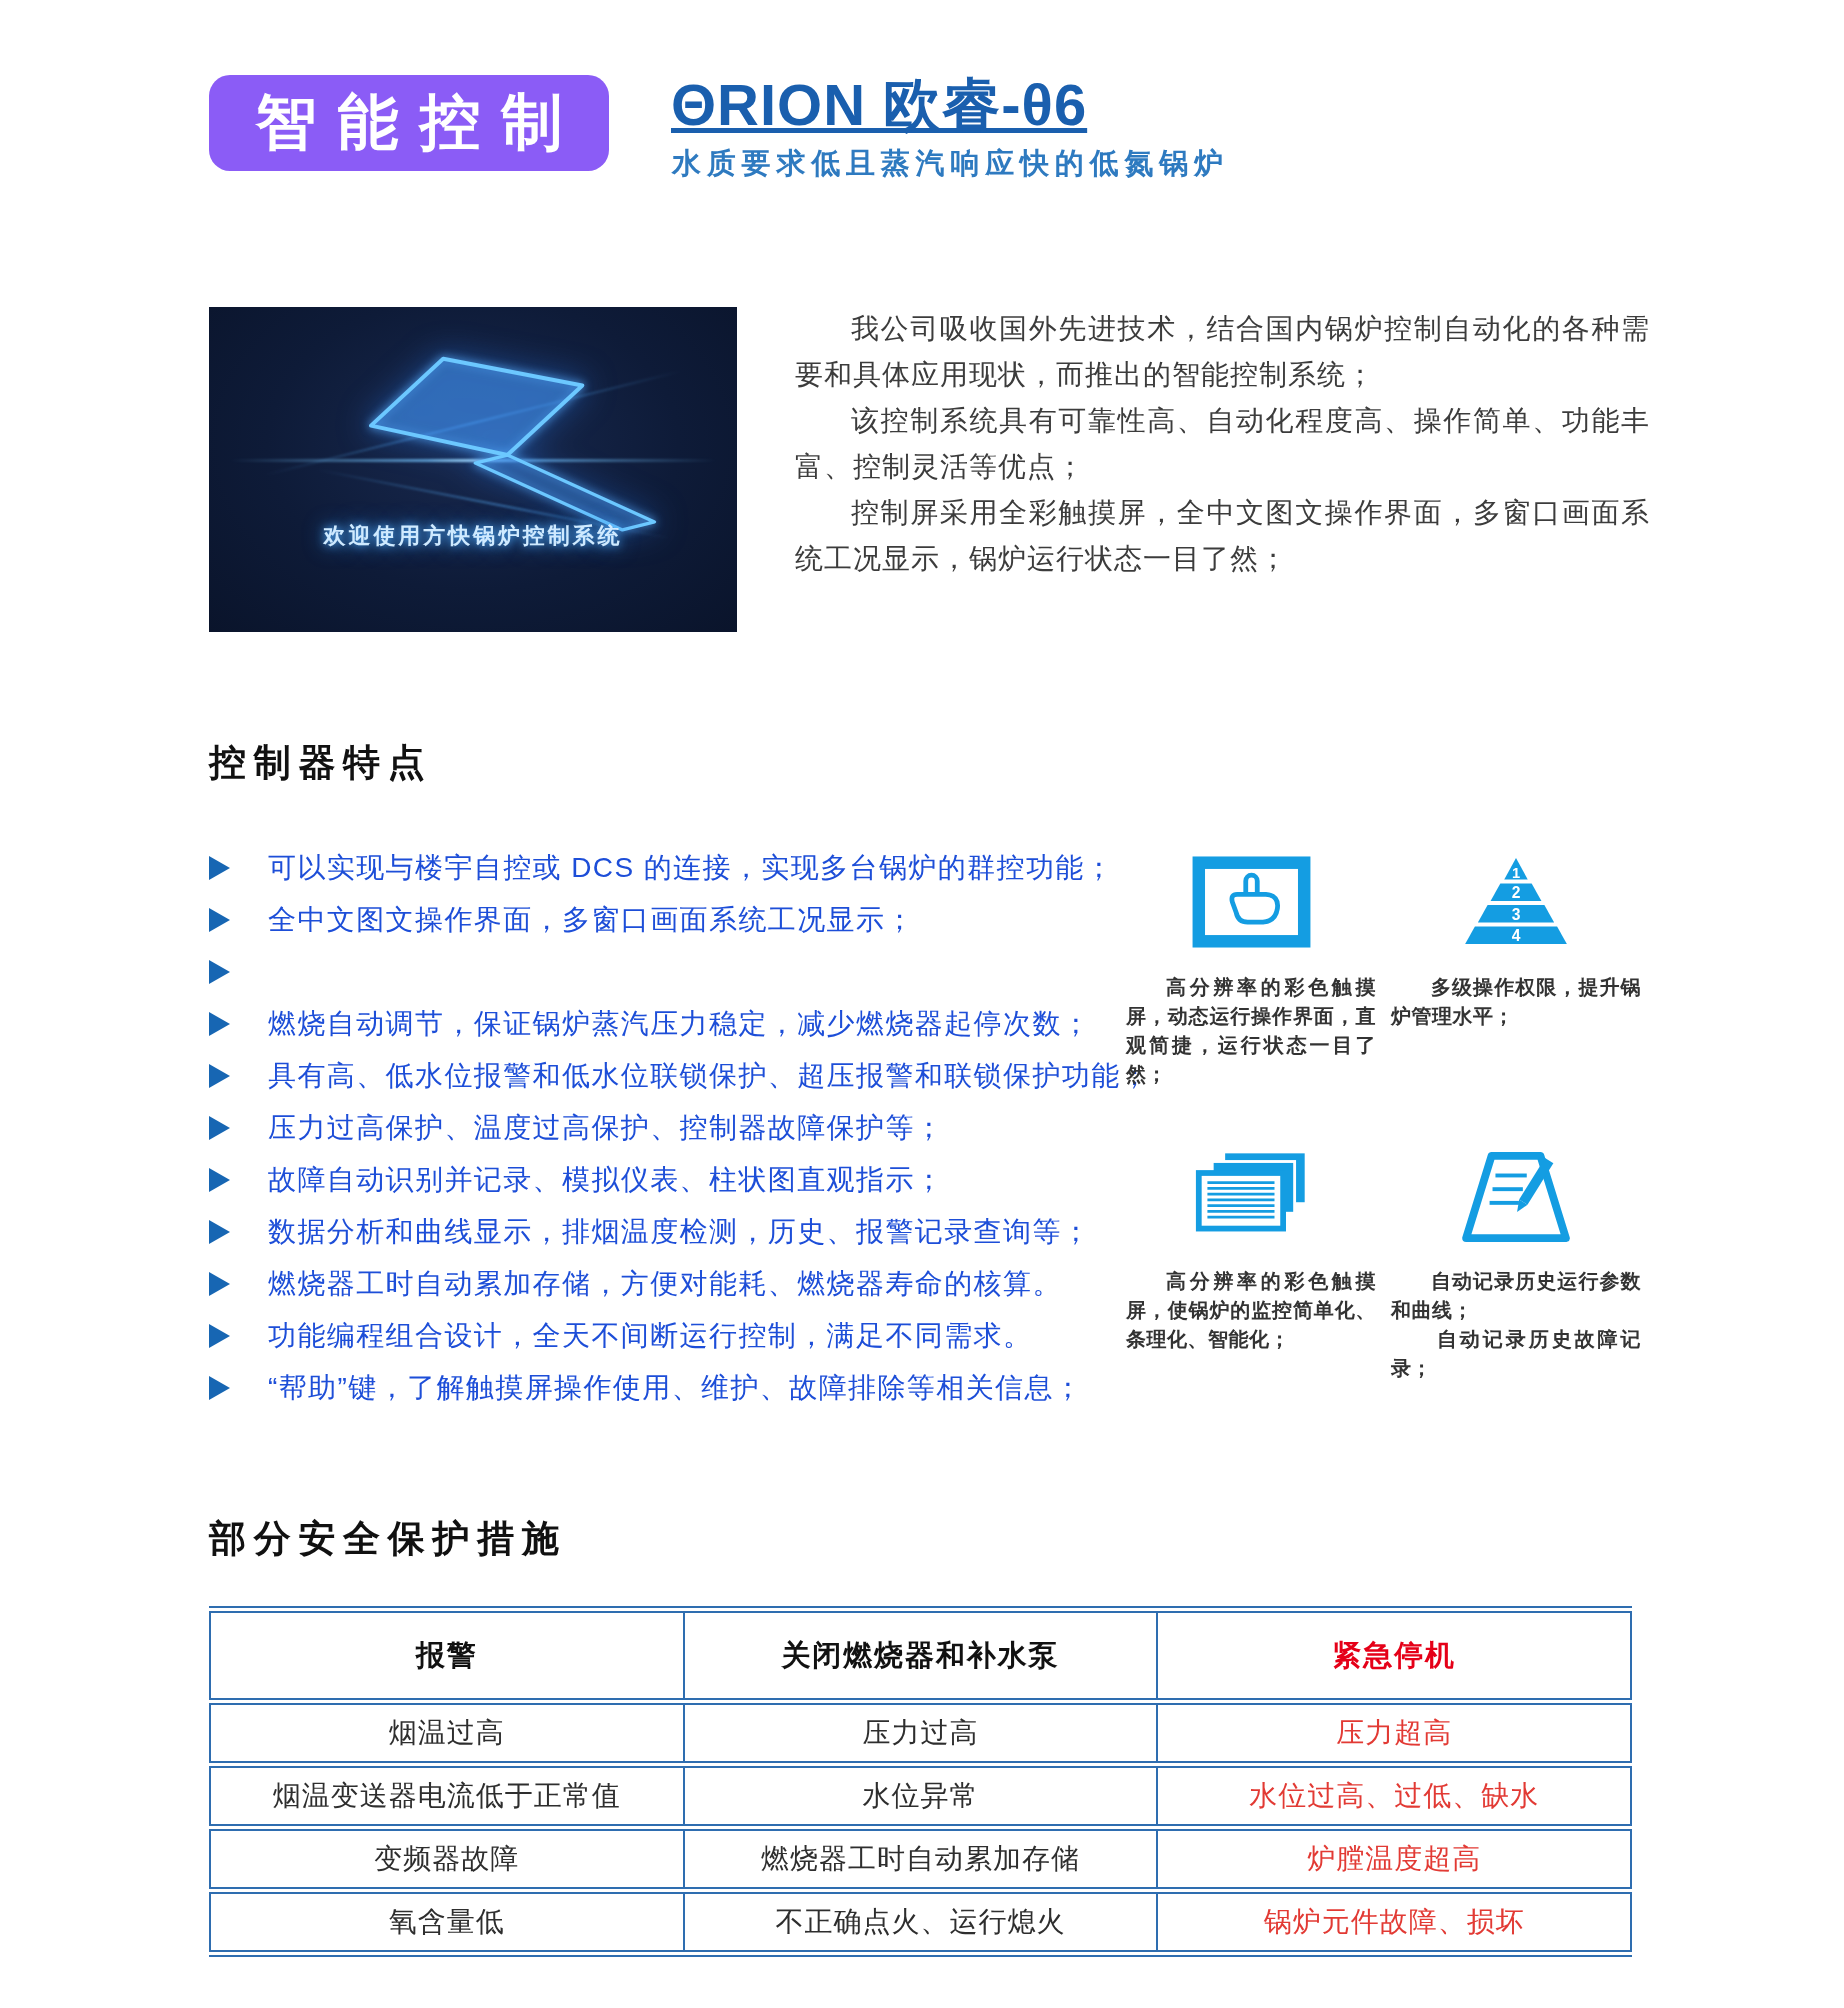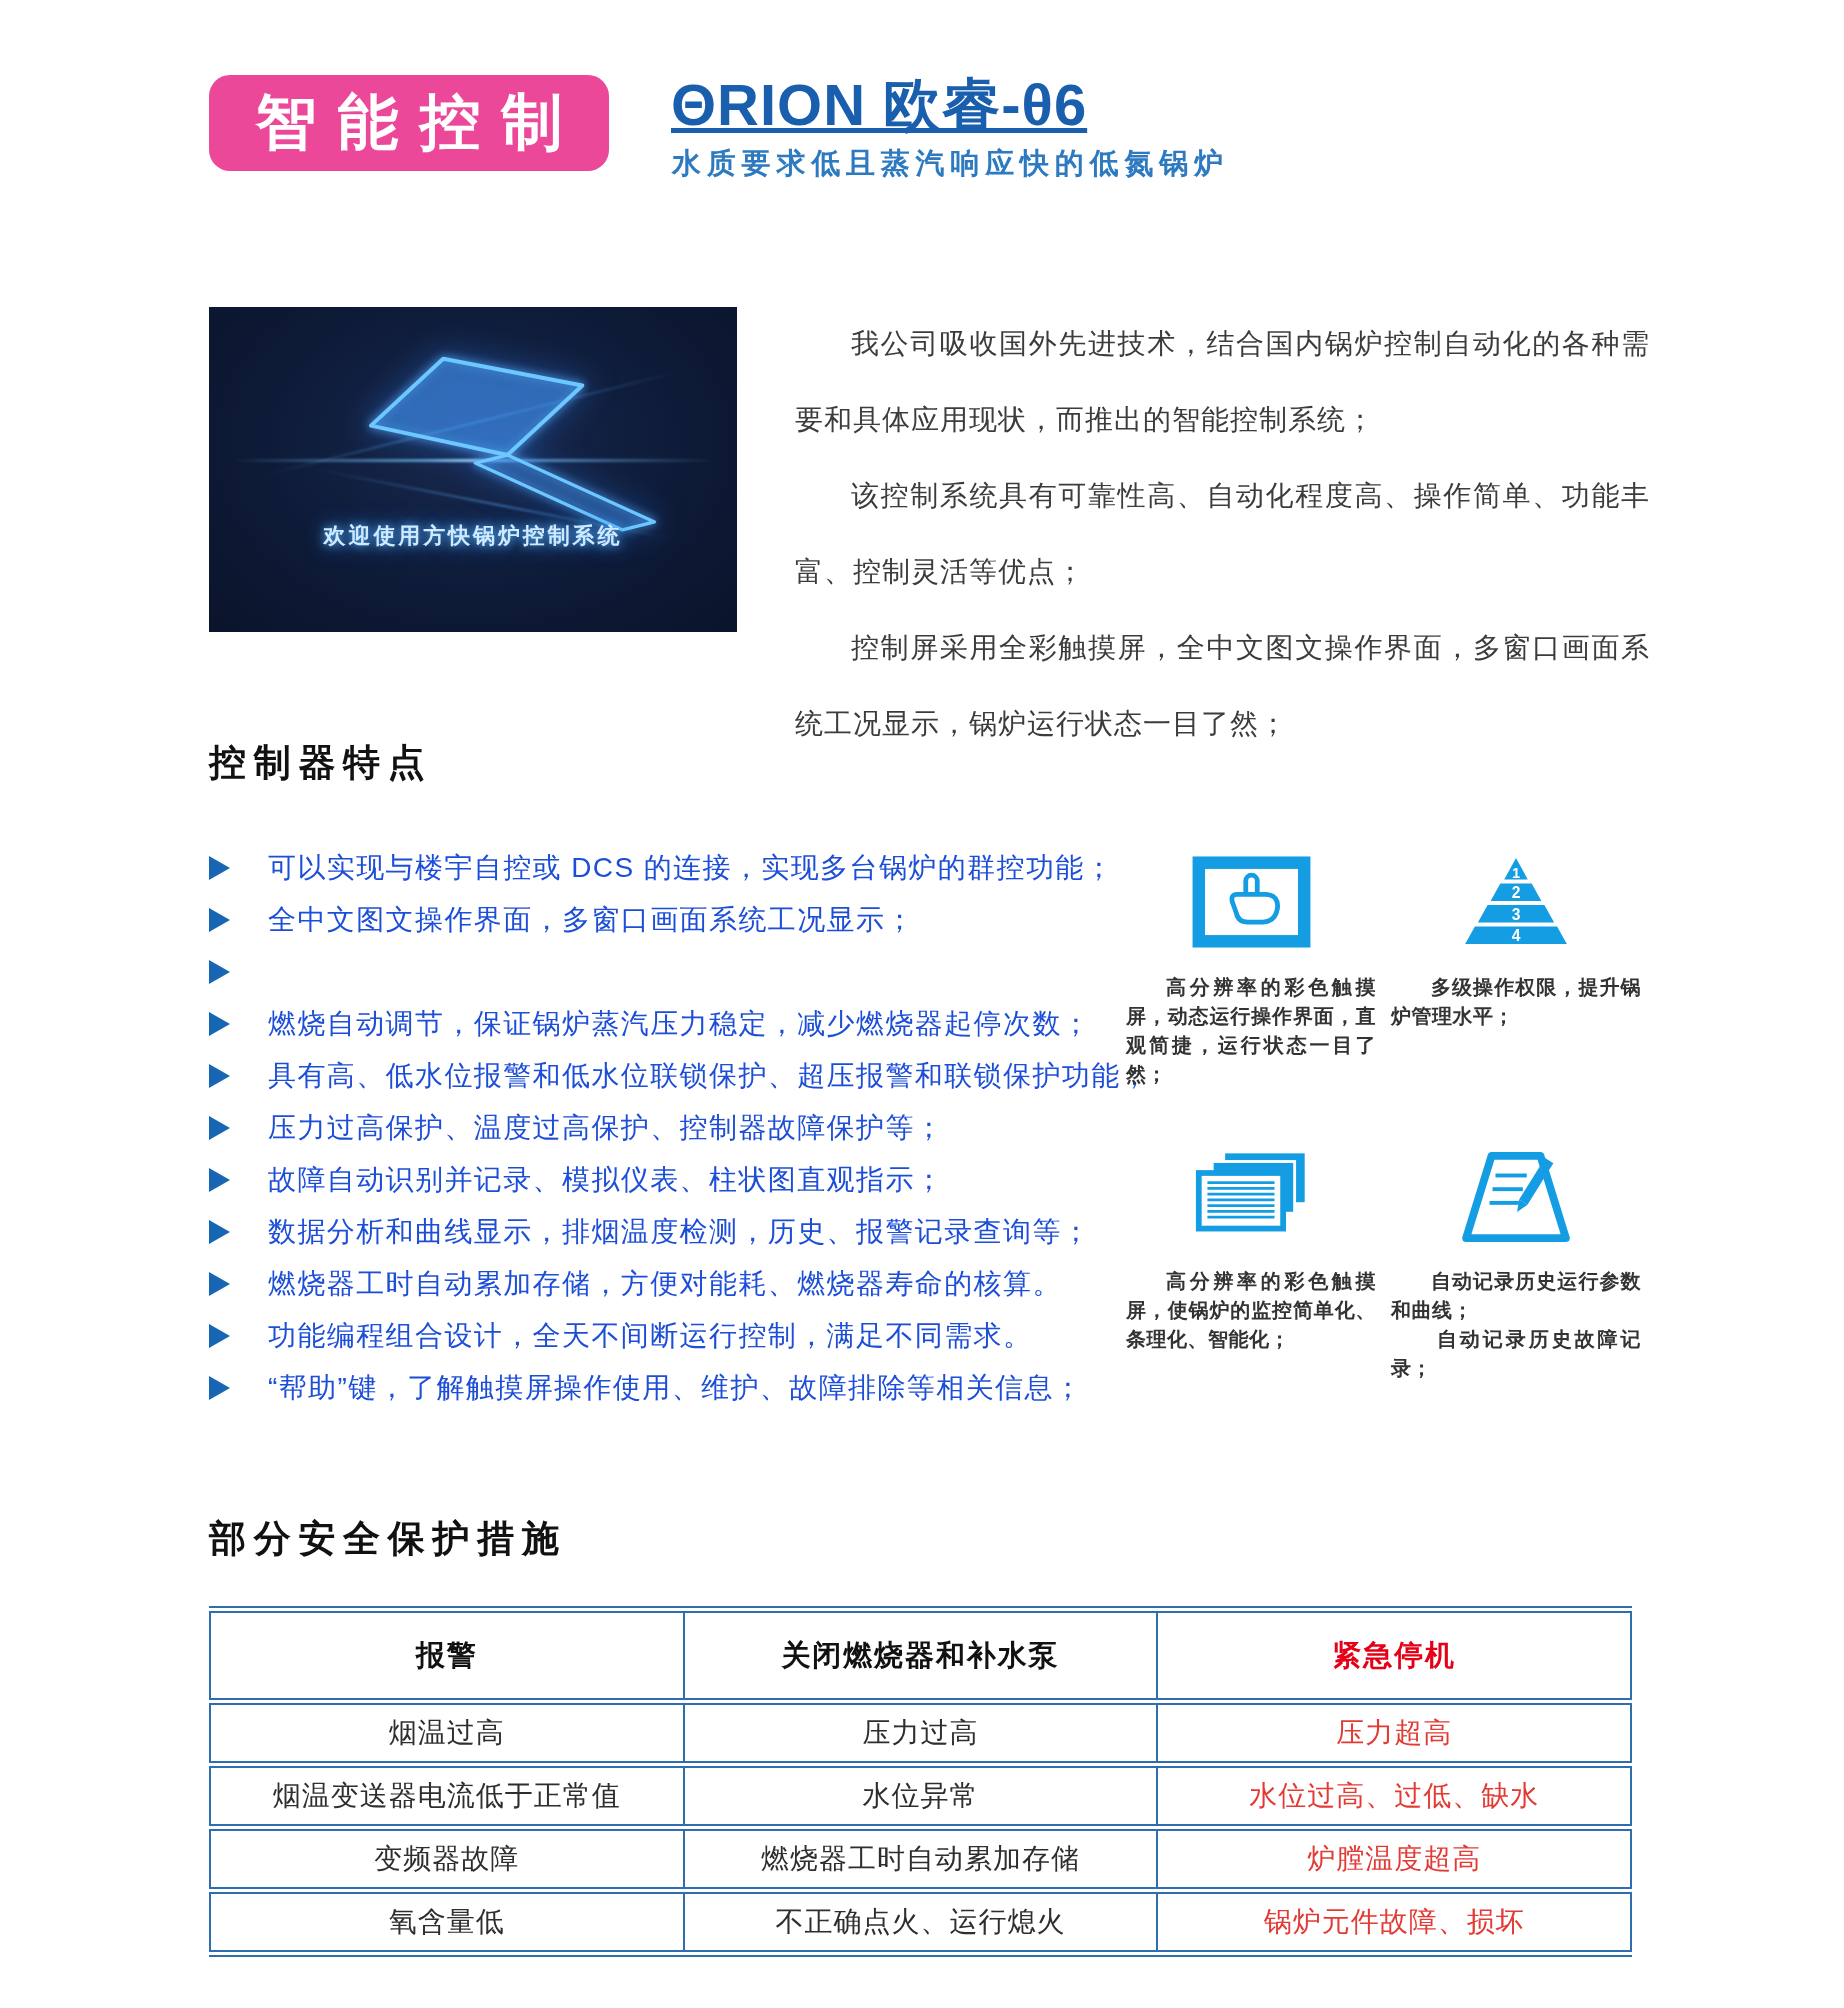--- a/index.html
+++ b/index.html
@@ -8,21 +8,21 @@
     position:relative;
     width:1845px; height:2009px;
     font-family:"Liberation Sans", sans-serif;
     color:#3c3c3c;
     overflow:hidden;
   }
 
   
   .badge {
     position:absolute; left:209px; top:75px; width:400px; height:96px;
-    background:#ec4899; border-radius:21px;
+    background:#8b5cf6; border-radius:21px;
     display:flex; align-items:center; justify-content:center;
     color:#ffffff; font-size:61px; font-weight:bold;
     letter-spacing:21px; padding-left:21px;
   }
   .brand {
     position:absolute; left:671px; top:67px;
     color:#1a5fae; font-size:58px; font-weight:bold; letter-spacing:1px;text-decoration:underline;
   }
   .subtitle {
     position:absolute; left:672px; top:144px;
@@ -58,21 +58,21 @@
   .intro-caption {
     position:absolute; left:0; right:0; bottom:81px;
     text-align:center; color:#cfeaff; font-size:22px; font-weight:bold;
     letter-spacing:2.9px;
     text-shadow:0 0 9.6px #55b0ff, 0 0 21px #2c7fd8;
   }
 
   
   .intro-text { position:absolute; left:795px; top:306px; width:855px; }
   .intro-text p {
-    font-size:28px; line-height:76px; letter-spacing:1px;
+    font-size:28px; line-height:46px; letter-spacing:1px;
     text-indent:2em; text-align:justify; color:#3c3c3c;
   }
 
   
   .features-title, .safety-title {
     position:absolute; left:209px;
     font-size:37px; font-weight:bold; letter-spacing:7.7px; color:#111111;
   }
   .features-title { top:738px; }
   .safety-title  { top:1514px; }

